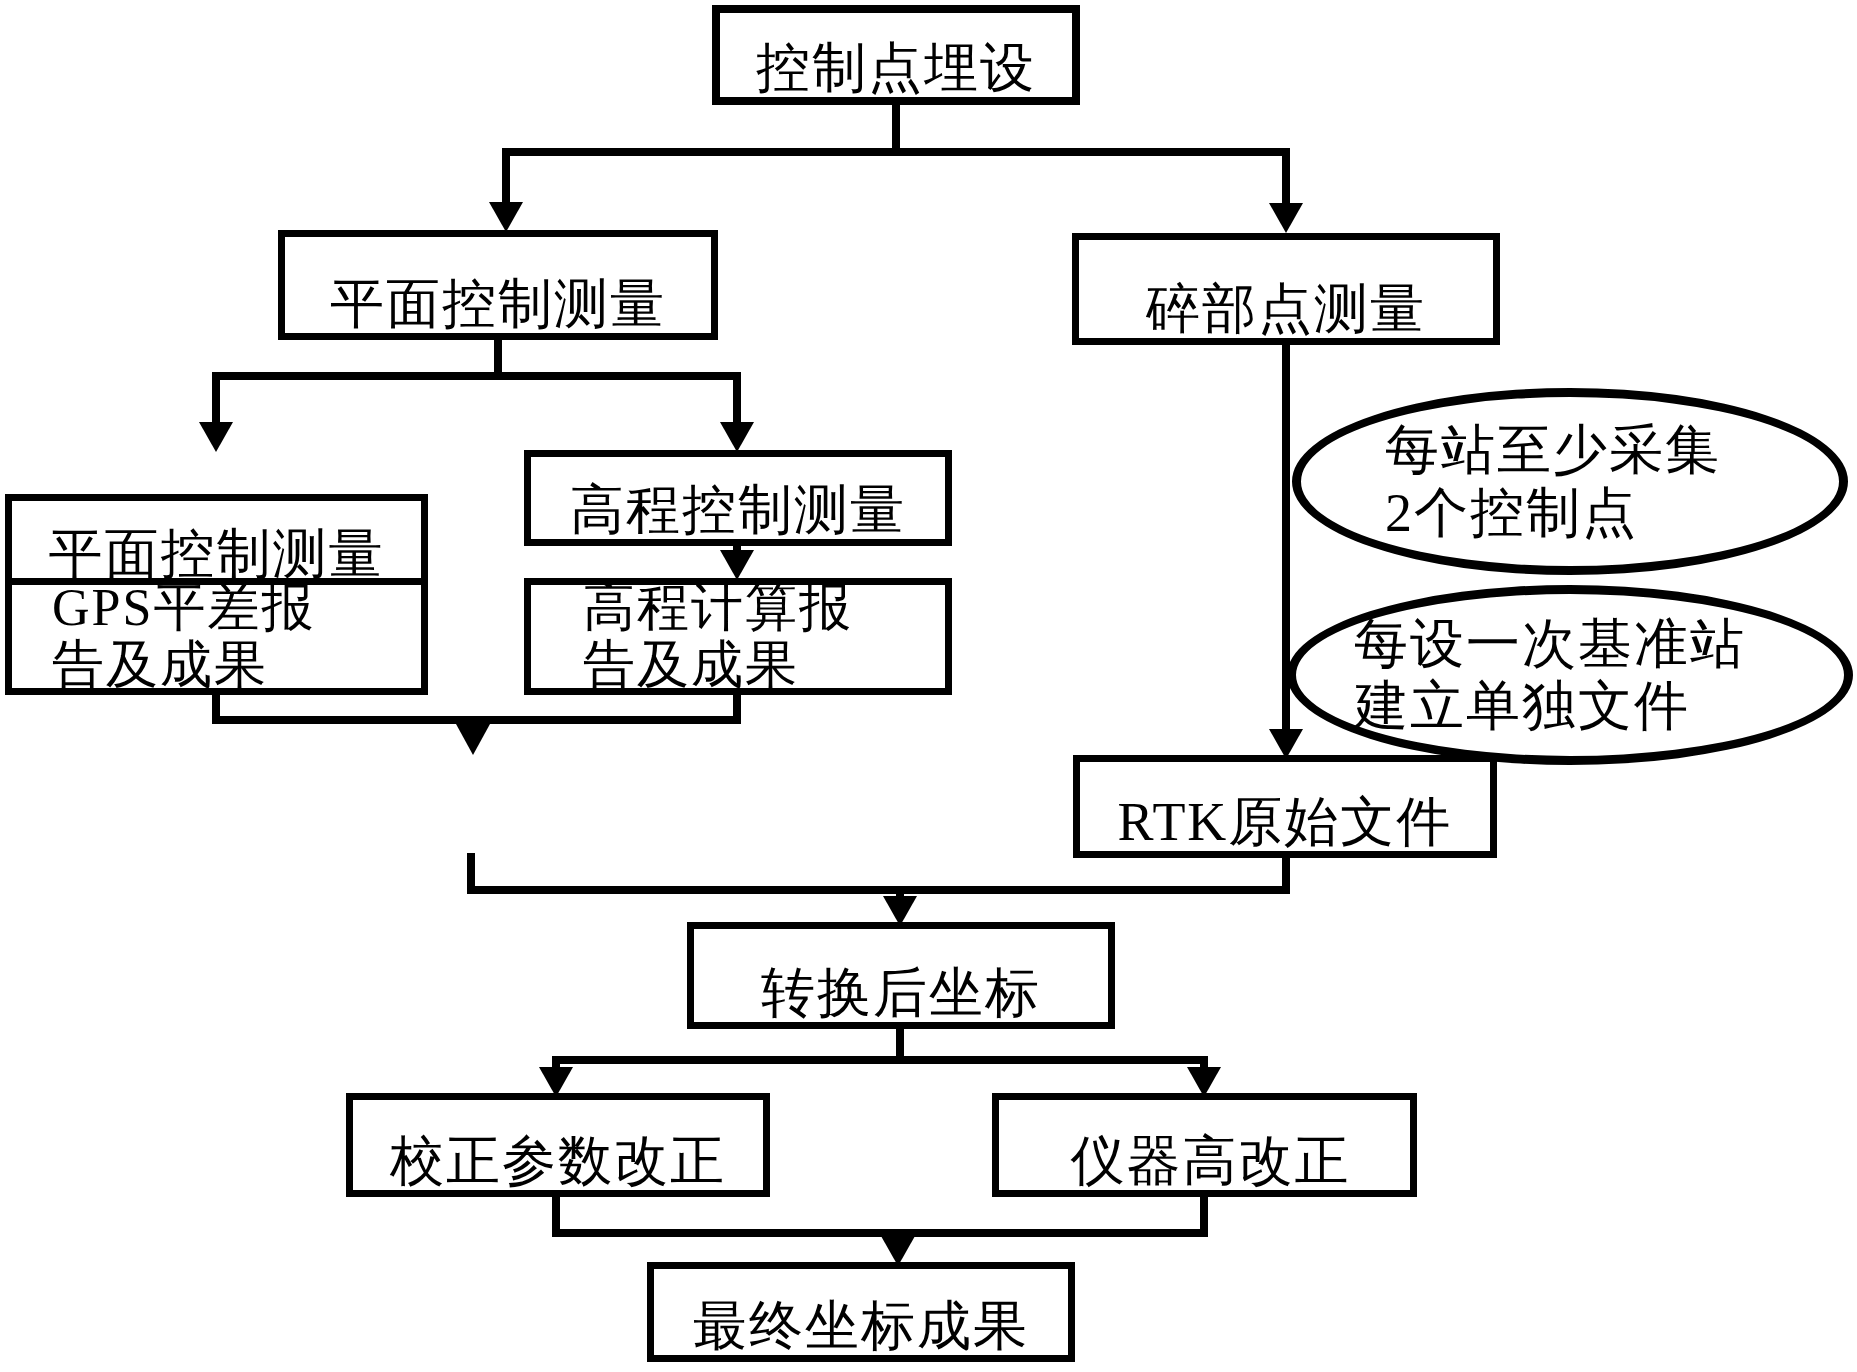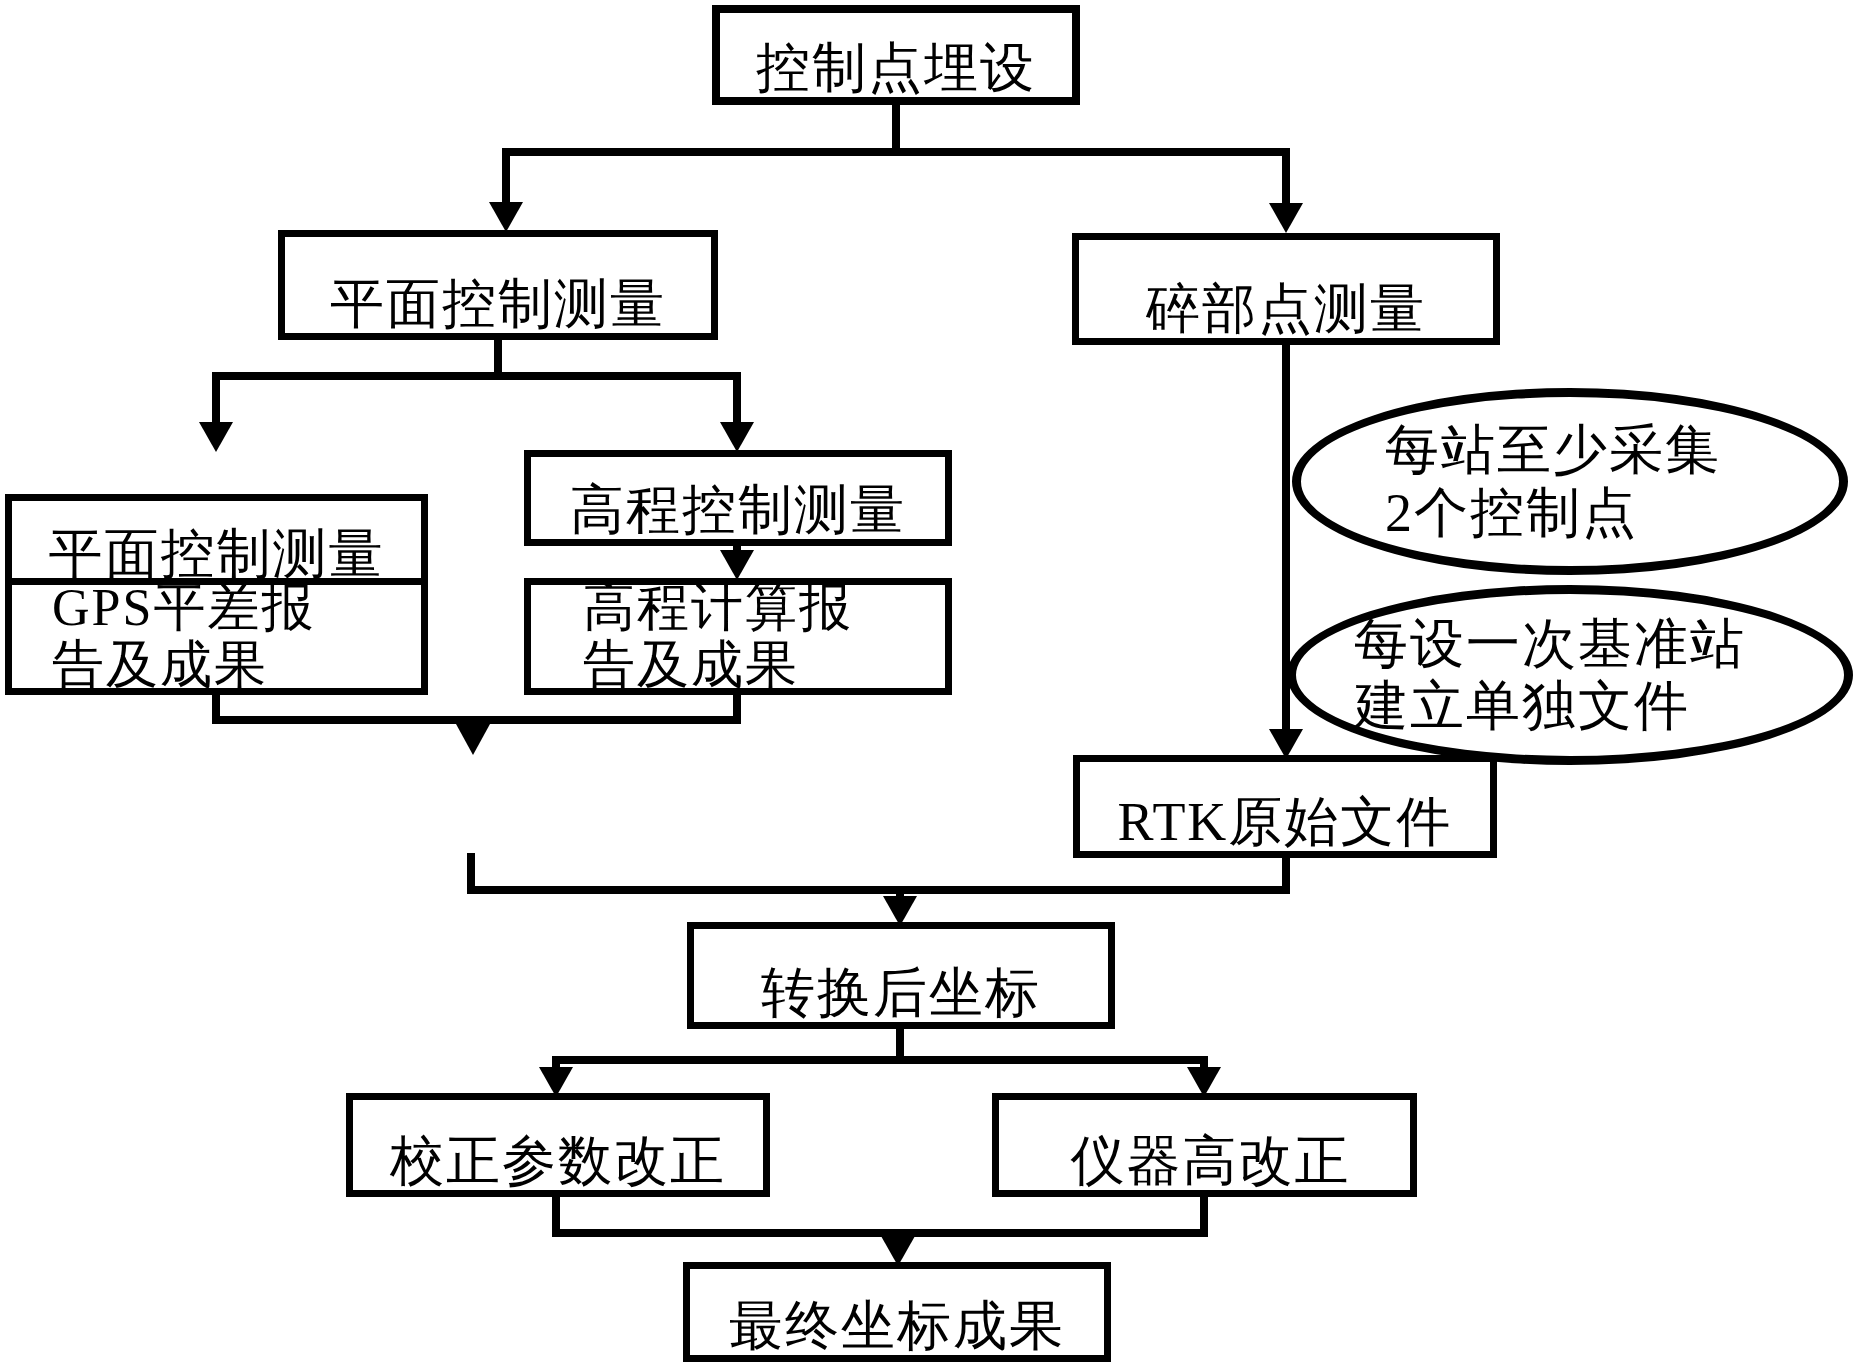--- a/index.html
+++ b/index.html
@@ -39,21 +39,21 @@
   .n-detail      { left:1072px; top:233px;  width:428px; height:112px; }
   .n-plane       { left:5px;    top:450px;  width:423px; height:96px;margin-top:44px; }
   .n-elev        { left:524px;  top:450px;  width:428px; height:96px; }
   .n-gps         { left:5px;    top:578px;  width:423px; height:117px; padding-left:40px; }
   .n-elevrep     { left:524px;  top:578px;  width:428px; height:117px; padding-left:52px; }
   .n-transform   { left:260px;  top:753px;  width:423px; height:104px; }
   .n-rtk         { left:1073px; top:755px;  width:424px; height:103px; }
   .n-transformed { left:687px;  top:922px;  width:428px; height:107px; }
   .n-correction  { left:346px;  top:1093px; width:424px; height:104px; }
   .n-instr       { left:992px;  top:1093px; width:425px; height:104px;padding-left:12px; }
-  .n-final       { left:683px;  top:1262px; width:428px; height:100px; }
+  .n-final       { left:647px;  top:1262px; width:428px; height:100px; }
   .e-note1       { left:1292px; top:388px;  width:556px; height:187px; padding-left:84px; }
   .e-note2       { left:1287px; top:585px;  width:566px; height:180px; padding-left:58px; }
 </style>
 </head>
 <body>
 
 <div class="stage">
 
   <svg class="wires" width="1857" height="1372" viewBox="0 0 1857 1372">
 

